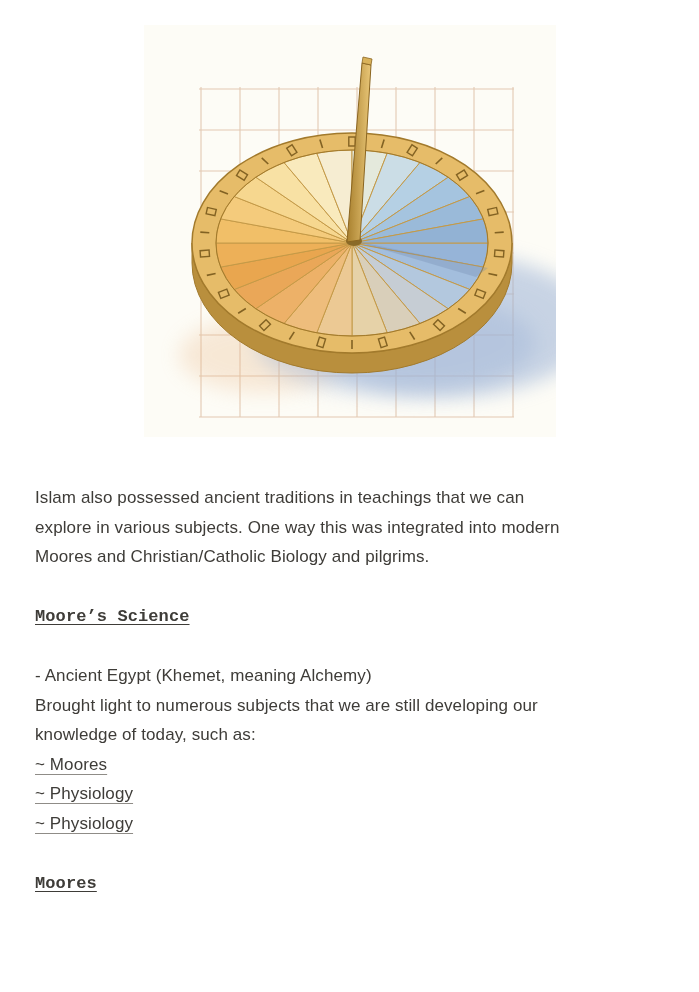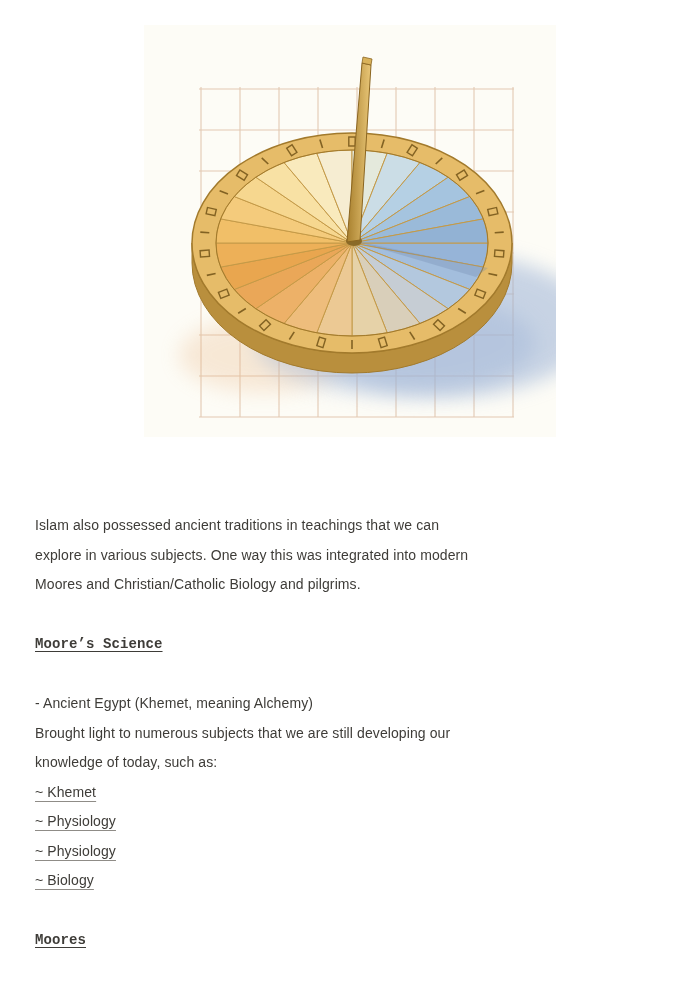--- a/index.html
+++ b/index.html
@@ -10,22 +10,22 @@
     color:#3e3c38;
   }
   .image-block{
     width:412px;height:412px;
     margin:25px auto 0;
     padding:0;border:0;
   }
   .image-block svg{display:block;}
   .content{
     padding:0 35px;
-    margin-top:74px;
-    font-size:14px;
+    margin-top:46px;
+    font-size:17px;
     line-height:29.5px;
     letter-spacing:0.1px;
   }
   .block{margin:0 0 29.5px 0;padding:0;}
   .line{display:block;}
   .bu{
     font-weight:700;
     text-decoration:underline;
     text-underline-offset:3px;
     font-family:Liberation Mono, monospace;
@@ -149,23 +149,22 @@
   </p>
 
   <p class="block">
     <span class="bu">Moore’s Science</span>
   </p>
 
   <div class="block">
     <div class="line">- Ancient Egypt (Khemet, meaning Alchemy)</div>
     <div class="line">Brought light to numerous subjects that we are still developing our</div>
     <div class="line">knowledge of today, such as:</div>
-    <div class="line"><a class="doc-link">~ Khemet</a></div>
+    <div class="line"><a class="doc-link">~ Moores</a></div>
     <div class="line"><a class="doc-link">~ Physiology</a></div>
     <div class="line"><a class="doc-link">~ Physiology</a></div>
-    <div class="line"><a class="doc-link">~ Biology</a></div>
   </div>
 
   <p class="block">
     <span class="bu">Moores</span>
   </p>
 
 </main>
 
 </body></html>

